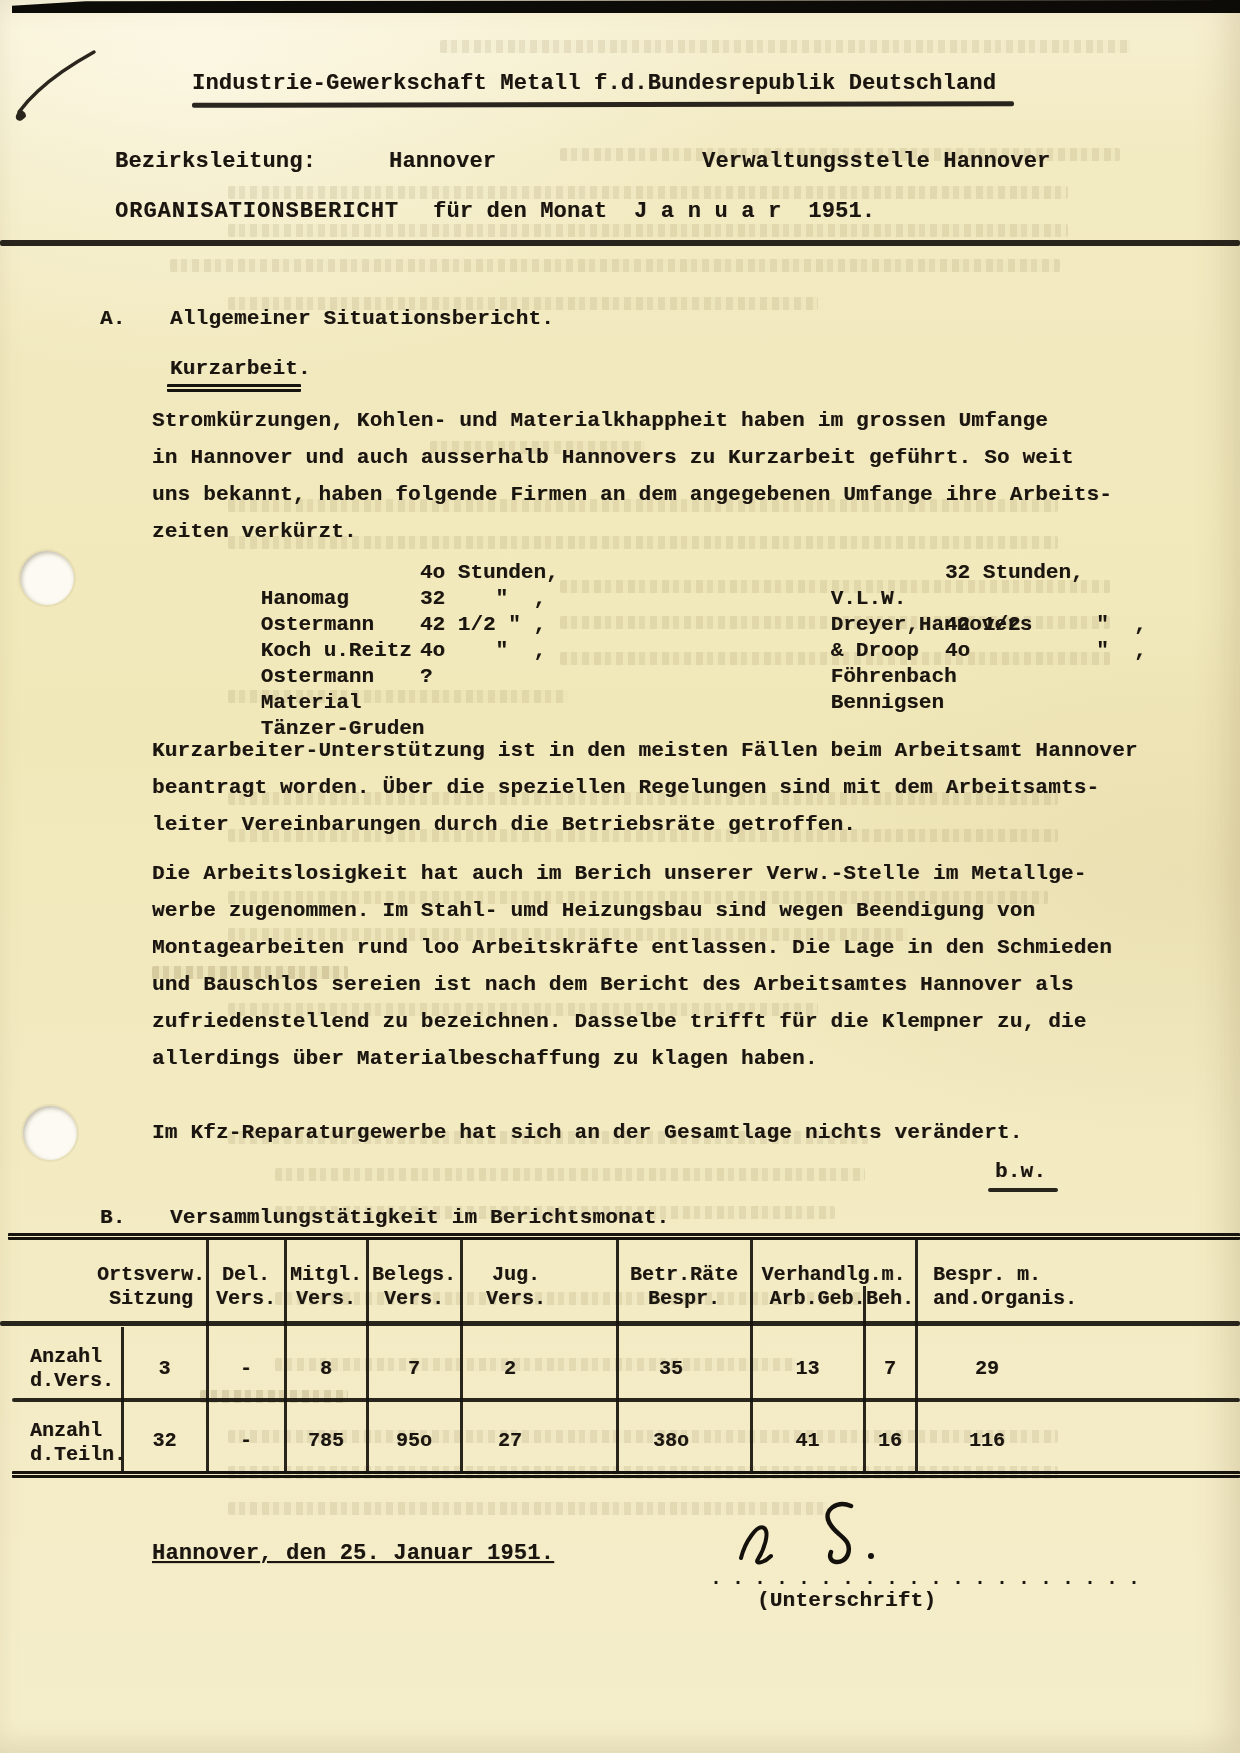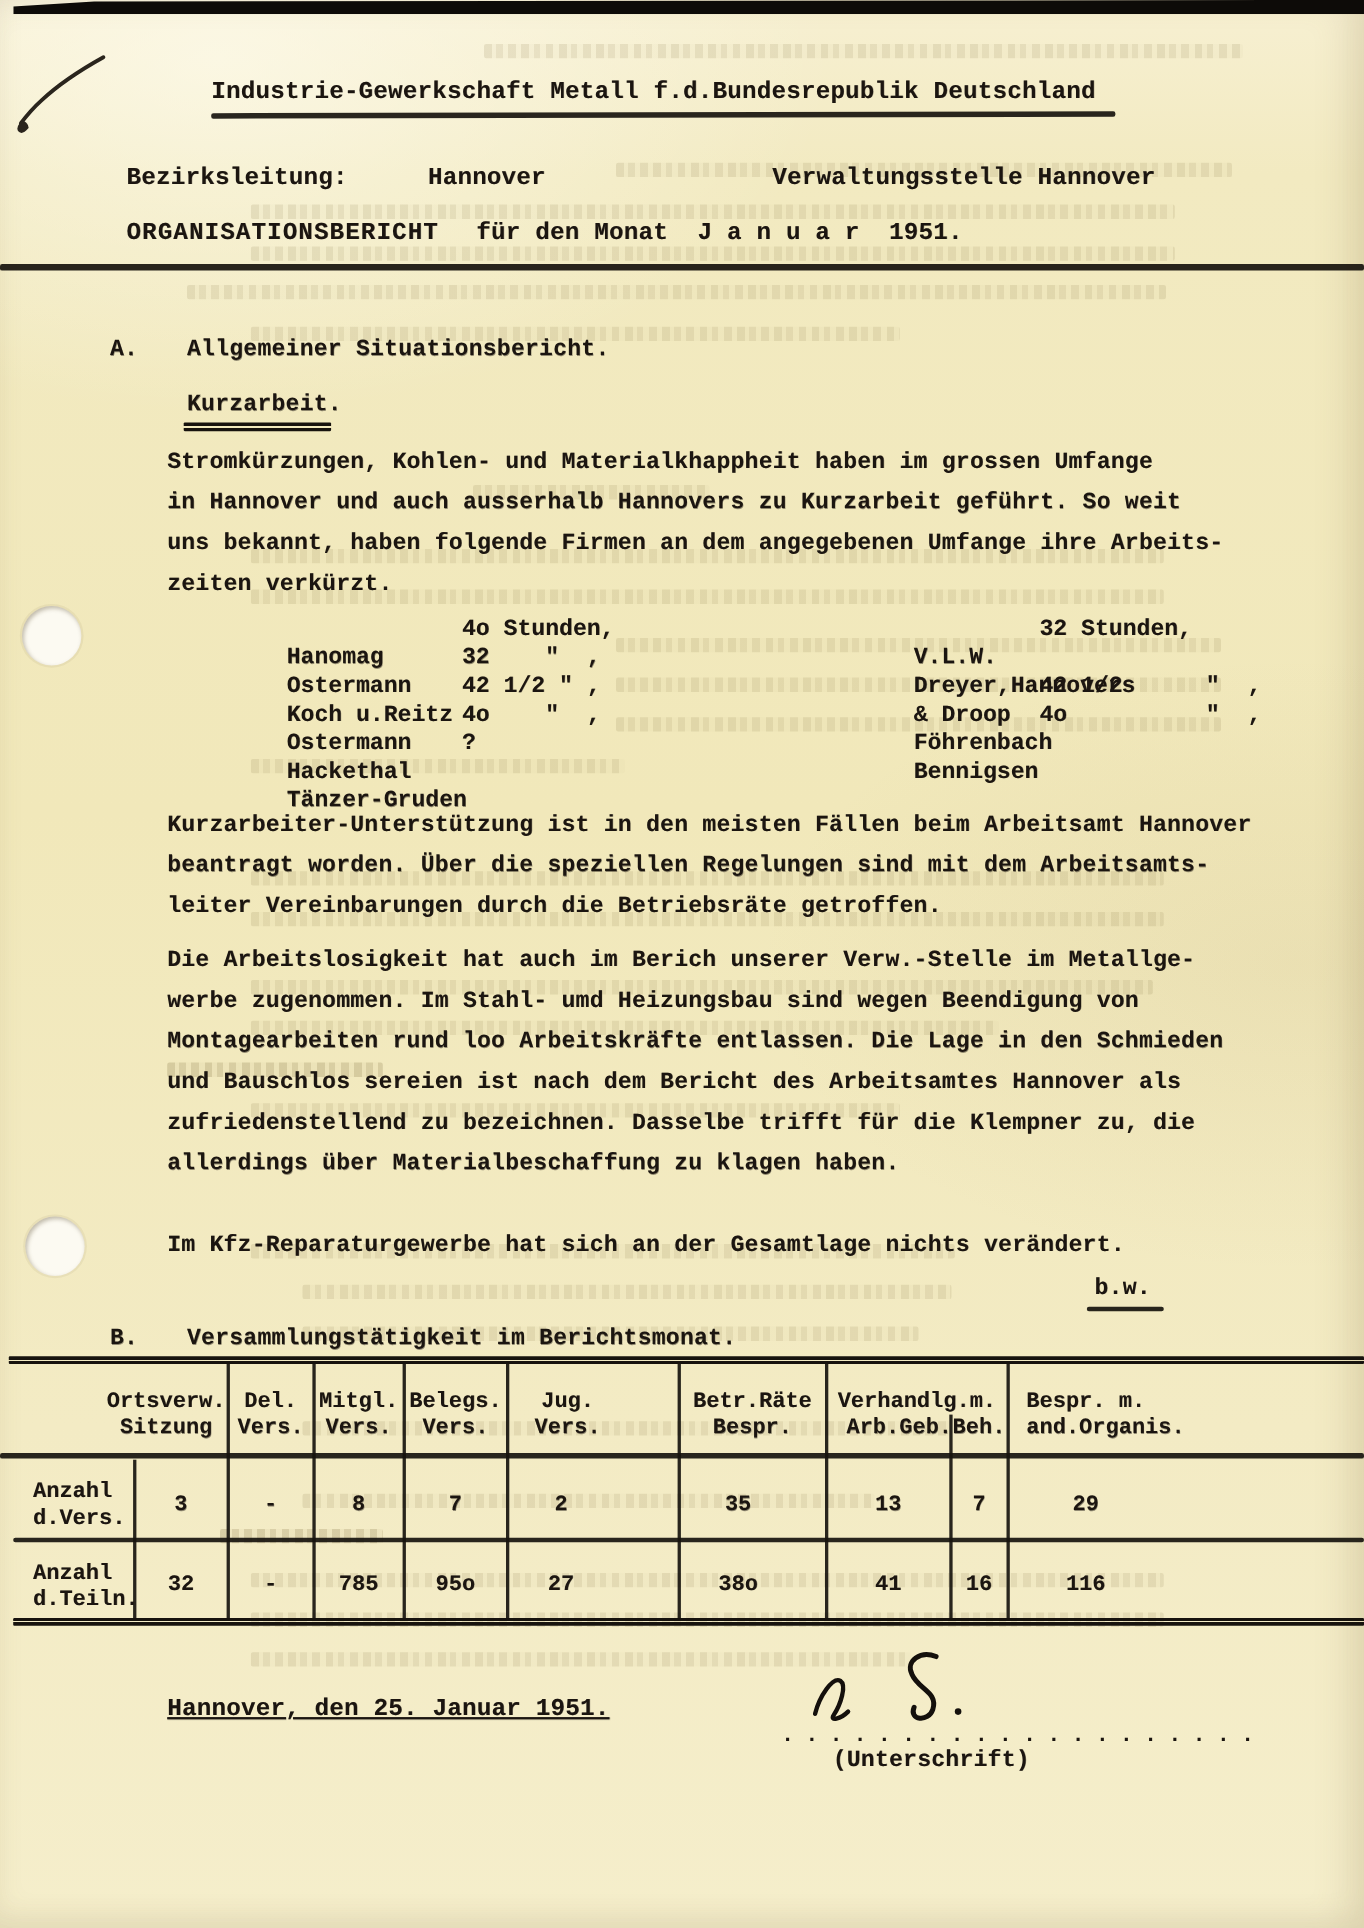--- a/index.html
+++ b/index.html
@@ -146,21 +146,21 @@
     </div>
     <div class="frow" style="top:612px">
       <span>Koch u.Reitz</span>
       <span class="fval">42 1/2 " ,</span>
     </div>
     <div class="frow" style="top:638px">
       <span>Ostermann</span>
       <span class="fval">4o    "  ,</span>
     </div>
     <div class="frow" style="top:664px">
-      <span>Hackethal</span>
+      <span>Material</span>
       <span class="fval">?</span>
     </div>
     <div class="frow" style="top:690px">
       <span>Tänzer-Gruden</span>
     </div>
     <div class="frow r" style="top:560px">
       <span>V.L.W.</span>
       <span class="fval">32 Stunden,</span>
     </div>
     <div class="frow r" style="top:586px">

